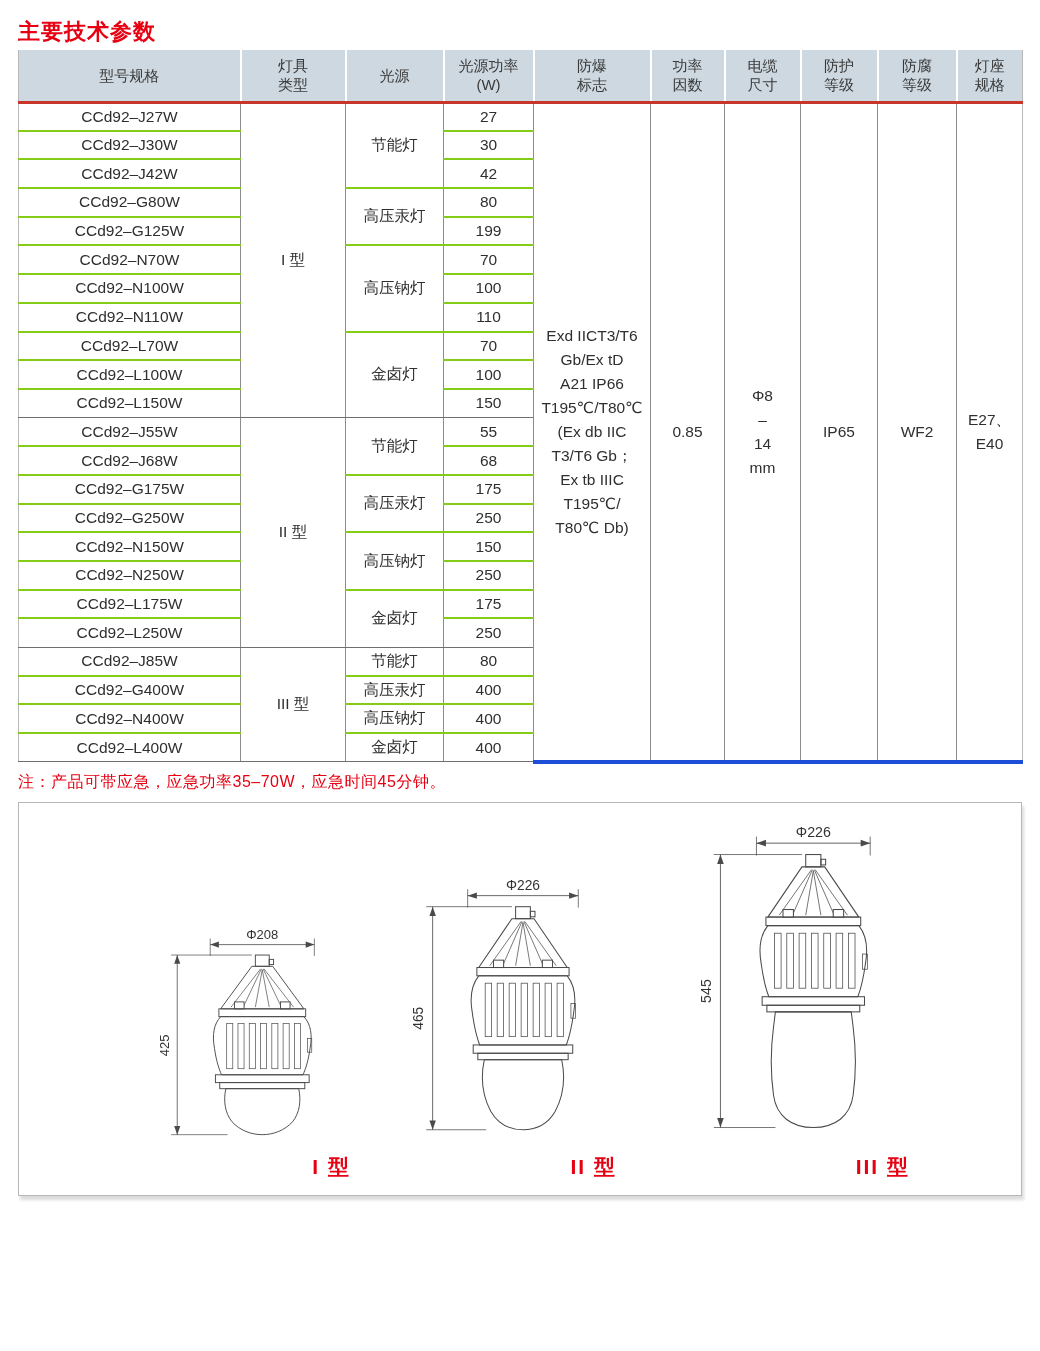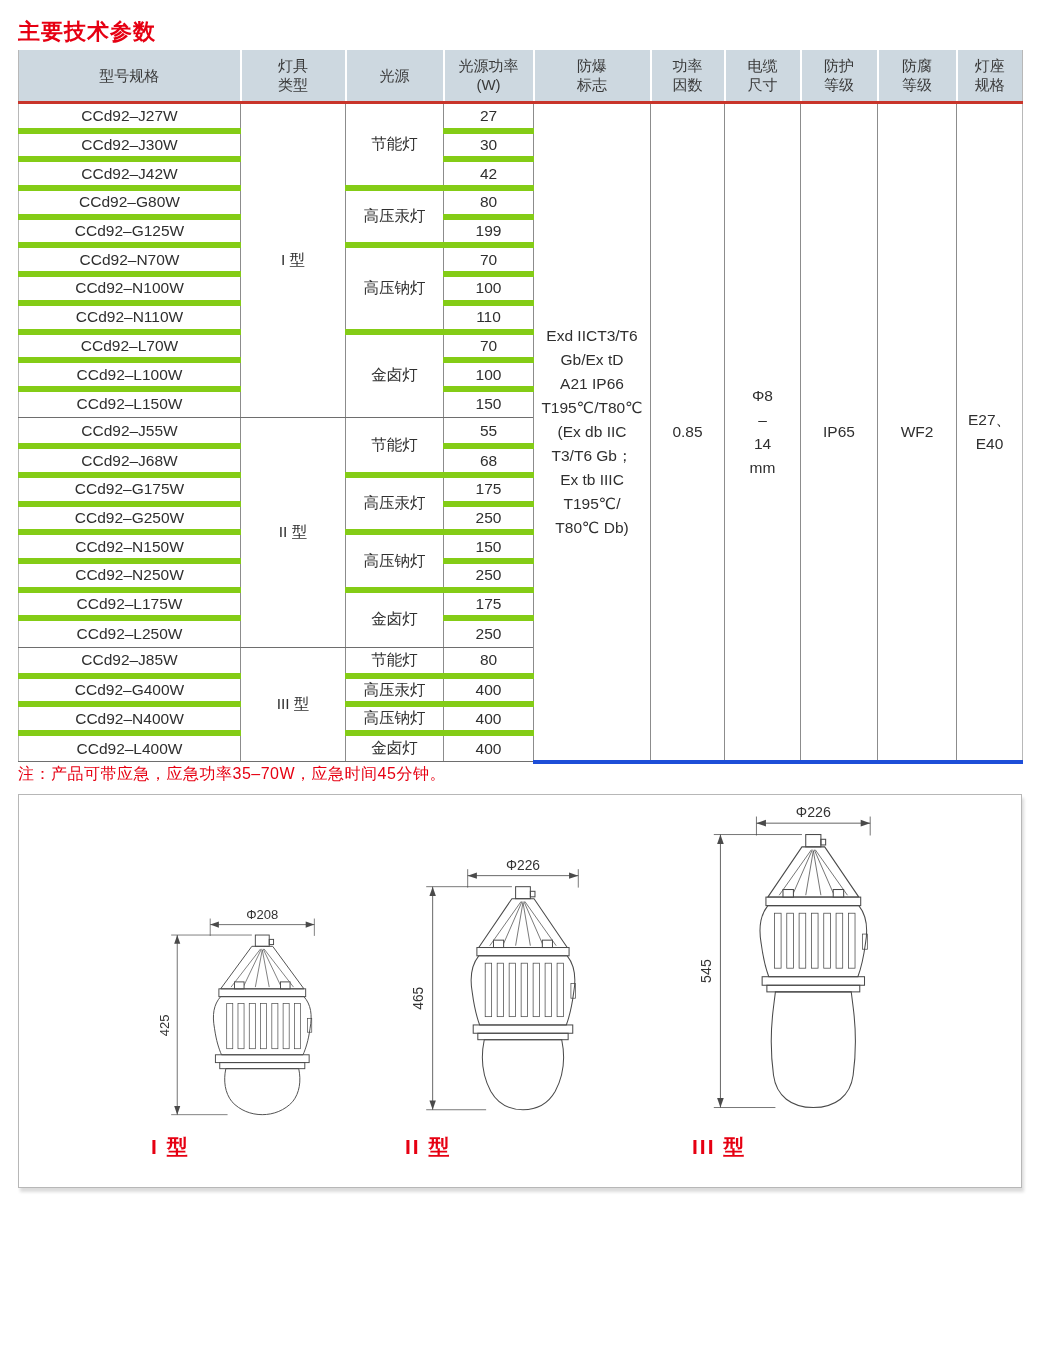--- a/index.html
+++ b/index.html
@@ -24,40 +24,40 @@
     color:#3a3a3a; text-align:center; vertical-align:middle;
     white-space:pre-line; line-height:1.3;
     border-bottom:3px solid #c8352b;
   }
   table.spec thead th + th { border-left:2px solid #ffffff; }
   table.spec td {
     height:28.7px; font-size:15.5px; text-align:center; vertical-align:middle;
     color:#2f2f2f; border-left:1px solid #8c8c8c;
   }
   table.spec td:first-child { border-left:none; }
-  td.model, td.power, td.source { border-bottom:6px solid #84cc16; }
+  td.model, td.power, td.source { border-bottom:2px solid #84cc16; }
   td.type { border-bottom:1px solid #6e6e6e; }
   td.ge   { border-bottom:1px solid #6e6e6e; }
   td.shared {
     white-space:pre-line; line-height:1.55; font-size:15px;
     border-bottom:4px solid #1d4ed8;
   }
   table.spec tbody tr.last td { border-bottom:1px solid #6e6e6e; }
 
-  .note { margin-top:0; color:#e60012; font-size:16px; letter-spacing:0.5px; }
+  .note { margin-top:8px; color:#e60012; font-size:16px; letter-spacing:0.5px; }
 
   .dims-title { margin-top:94px; }
 
   
   .drawing-box {
     margin-top:9px; width:1004px; height:394px; position:relative;
     border:1px solid #b7b7b7; background:#ffffff;
     box-shadow:2px 4px 3px rgba(0,0,0,0.14);
   }
-  .drawing-col { position:absolute; bottom:26px; text-align:left; }
+  .drawing-col { position:absolute; bottom:14px; text-align:right; }
   .drawing-col svg { display:block; }
   .drawing-label {
     margin-top:14px; color:#e60012; font-size:21px; font-weight:bold; letter-spacing:2px;
   }
   .dwg-text { font-size:15px; fill:#333333; font-family:"Liberation Sans","DejaVu Sans",sans-serif; }
 </style>
 </head>
 <body>
 
 <div class="page">

